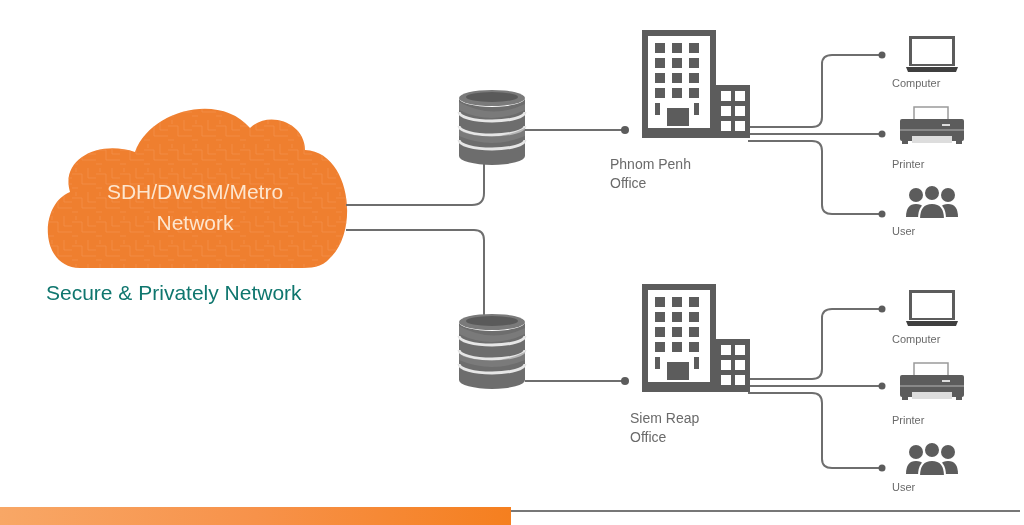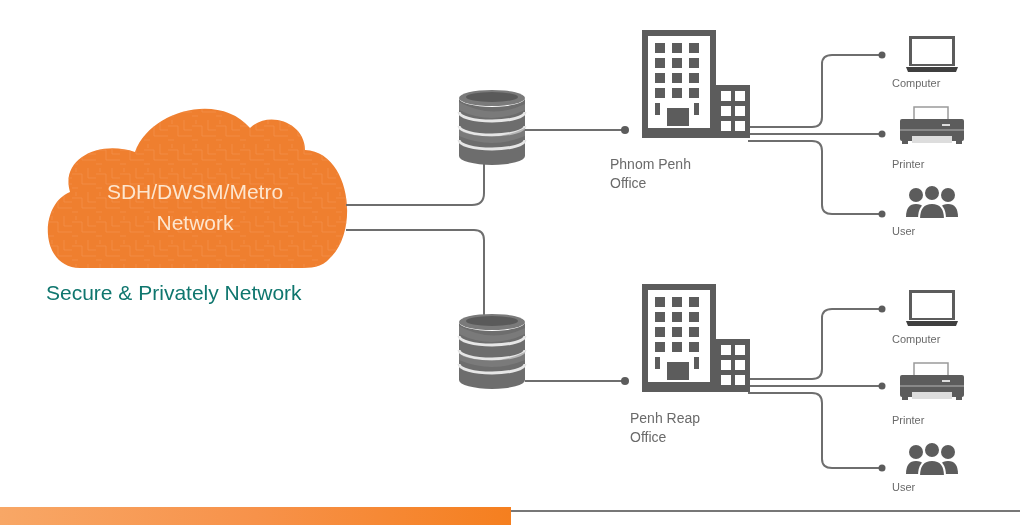--- a/index.html
+++ b/index.html
@@ -134,21 +134,21 @@
   <div>SDH/DWSM/Metro</div>
   <div>Network</div>
 </div>
 <div class="caption">Secure &amp; Privately Network</div>
 
 <div class="lbl office-lbl" style="left:610px;top:155px;">
   <div>Phnom Penh</div>
   <div>Office</div>
 </div>
 <div class="lbl office-lbl" style="left:630px;top:409px;">
-  <div>Penh Reap</div>
+  <div>Siem Reap</div>
   <div>Office</div>
 </div>
 
 <div class="lbl dev-lbl" style="left:892px;top:77px;">Computer</div>
 <div class="lbl dev-lbl" style="left:892px;top:158px;">Printer</div>
 <div class="lbl dev-lbl" style="left:892px;top:225px;">User</div>
 <div class="lbl dev-lbl" style="left:892px;top:333px;">Computer</div>
 <div class="lbl dev-lbl" style="left:892px;top:414px;">Printer</div>
 <div class="lbl dev-lbl" style="left:892px;top:481px;">User</div>
 

